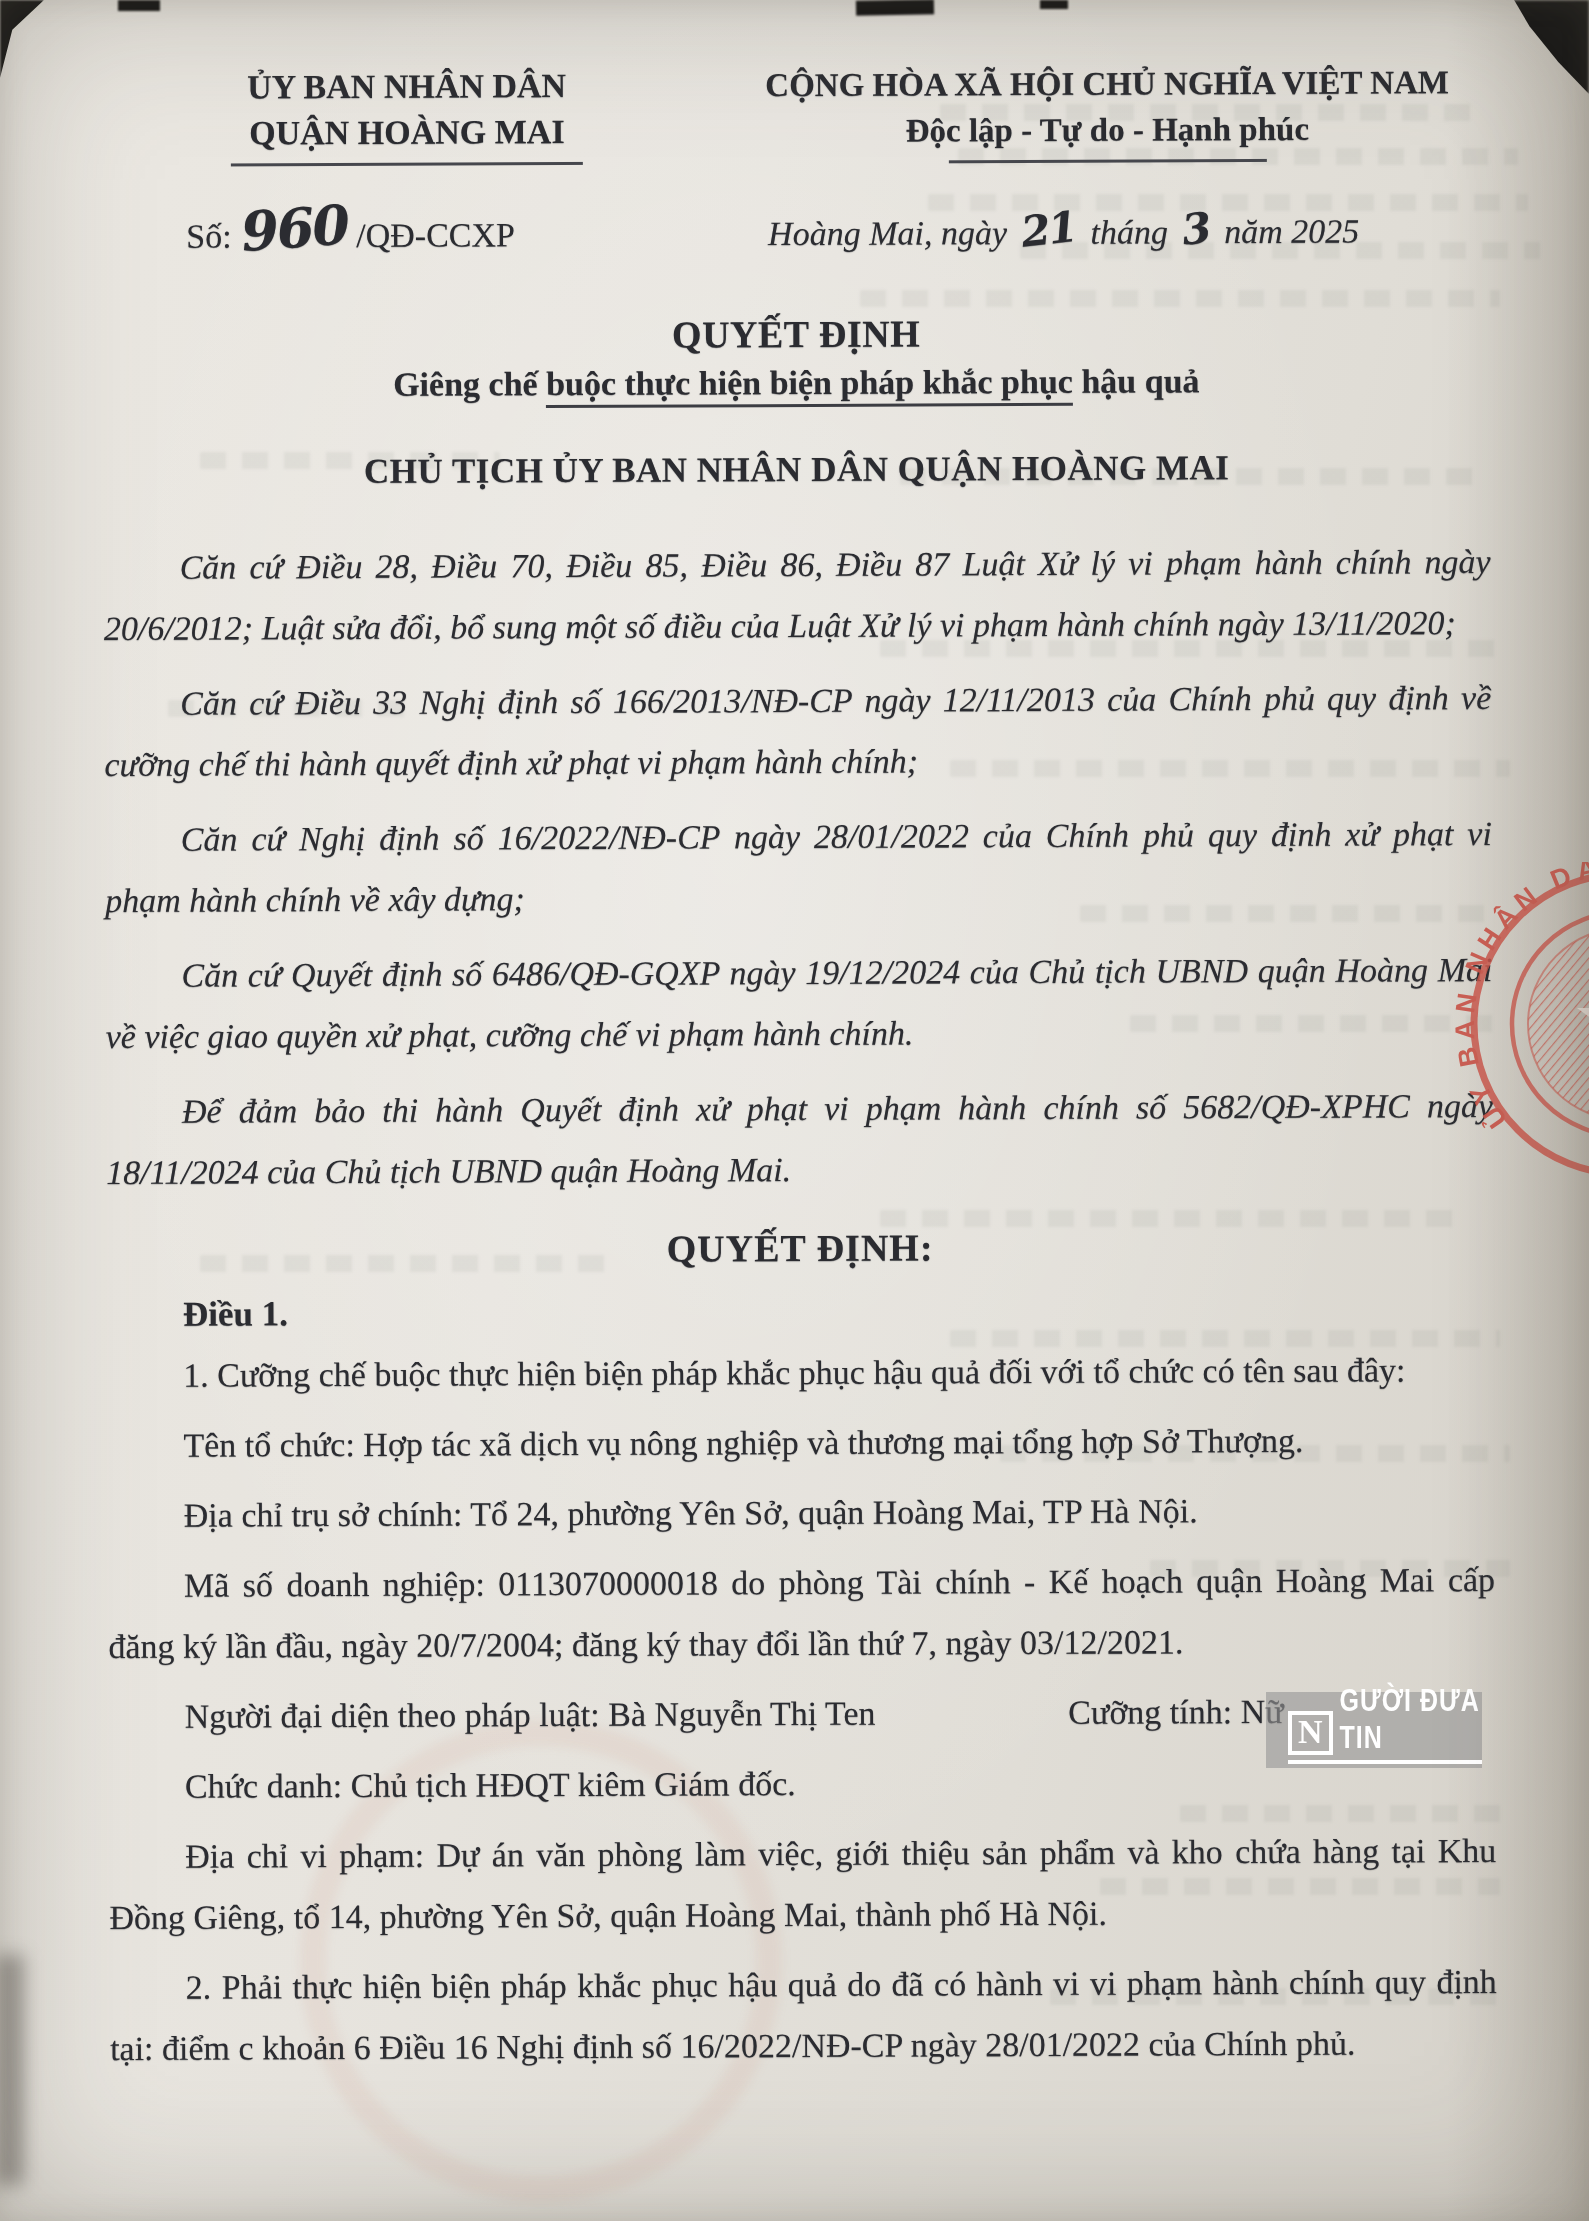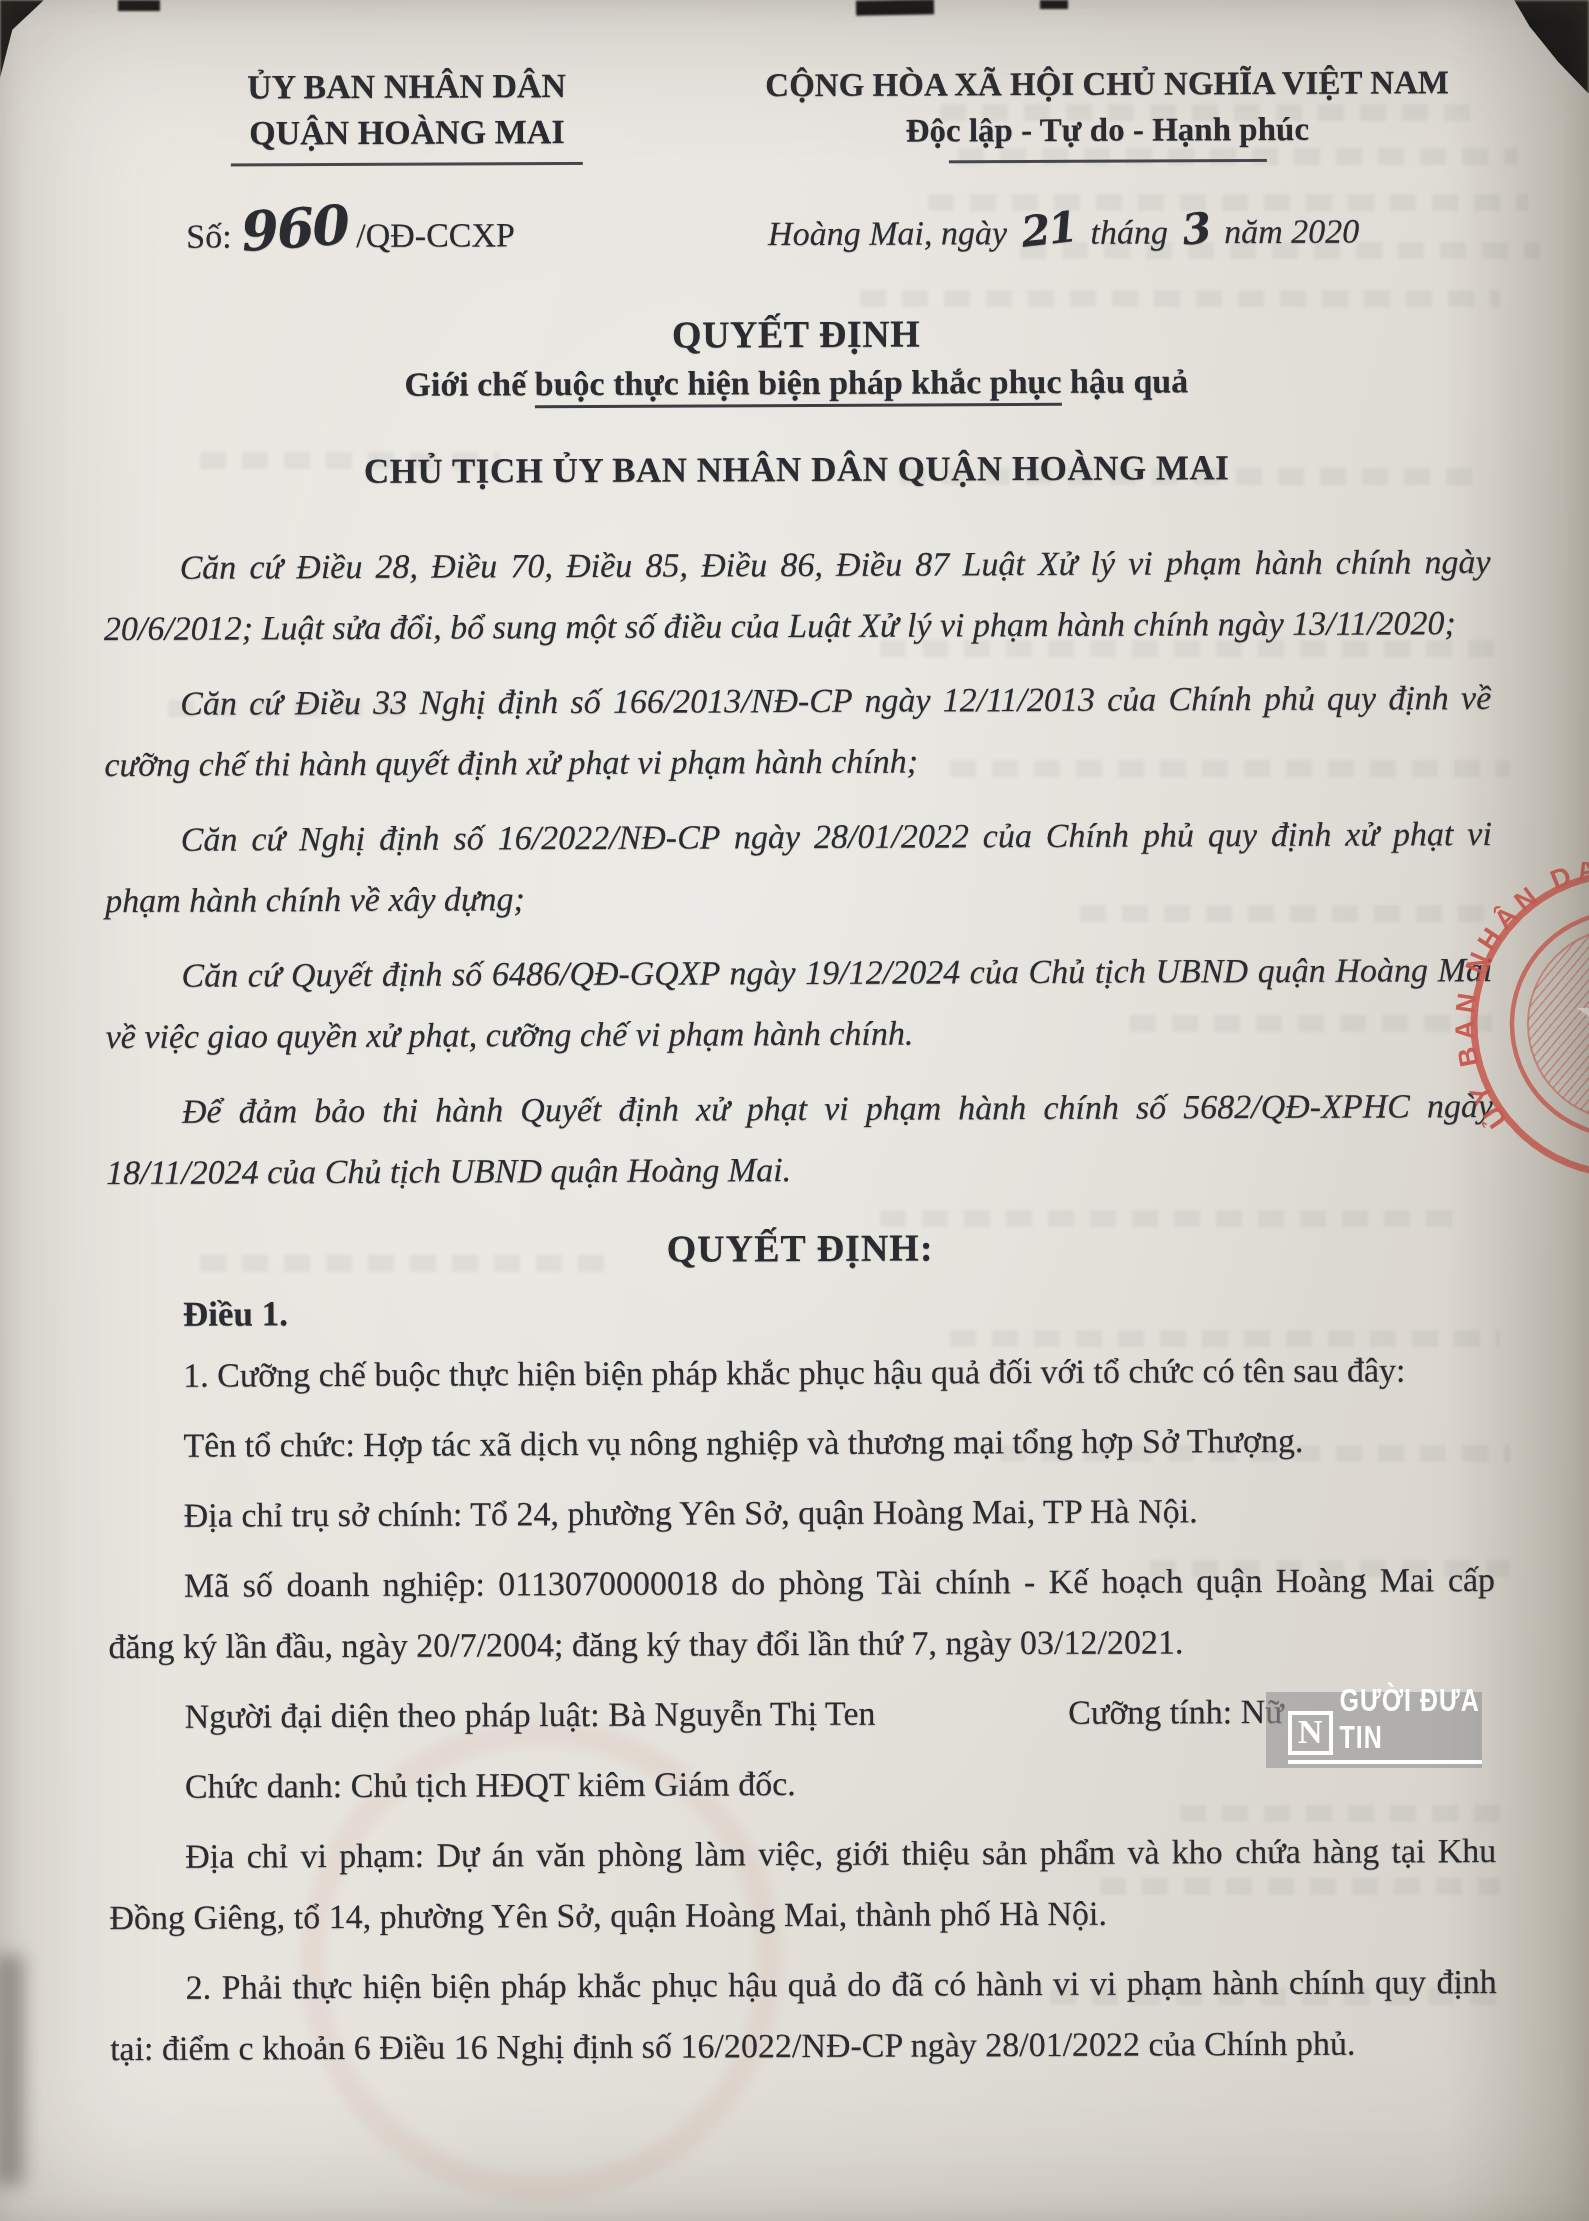--- a/index.html
+++ b/index.html
@@ -120,27 +120,27 @@
 
     <div class="num-row">
       <div class="num-left">
         <span>Số:</span><span class="hand">960</span><span>/QĐ-CCXP</span>
       </div>
       <div class="date-right">
         <span>Hoàng Mai, ngày</span>
         <span class="hand">21</span>
         <span>tháng</span>
         <span class="hand">3</span>
-        <span>năm 2020</span>
+        <span>năm 2025</span>
       </div>
     </div>
 
     <div class="ttl">QUYẾT ĐỊNH</div>
     <div class="subttl">
-      <span>Giới chế </span><span class="u">buộc thực hiện biện pháp khắc phục</span><span> hậu quả</span>
+      <span>Giêng chế </span><span class="u">buộc thực hiện biện pháp khắc phục</span><span> hậu quả</span>
     </div>
 
     <div class="authority">CHỦ TỊCH ỦY BAN NHÂN DÂN QUẬN HOÀNG MAI</div>
 
     <div class="recitals">
       <p class="recital">Căn cứ Điều 28, Điều 70, Điều 85, Điều 86, Điều 87 Luật Xử lý vi phạm hành chính ngày 20/6/2012; Luật sửa đổi, bổ sung một số điều của Luật Xử lý vi phạm hành chính ngày 13/11/2020;</p>
       <p class="recital">Căn cứ Điều 33 Nghị định số 166/2013/NĐ-CP ngày 12/11/2013 của Chính phủ quy định về cưỡng chế thi hành quyết định xử phạt vi phạm hành chính;</p>
       <p class="recital">Căn cứ Nghị định số 16/2022/NĐ-CP ngày 28/01/2022 của Chính phủ quy định xử phạt vi phạm hành chính về xây dựng;</p>
       <p class="recital">Căn cứ Quyết định số 6486/QĐ-GQXP ngày 19/12/2024 của Chủ tịch UBND quận Hoàng Mai về việc giao quyền xử phạt, cưỡng chế vi phạm hành chính.</p>
       <p class="recital">Để đảm bảo thi hành Quyết định xử phạt vi phạm hành chính số 5682/QĐ-XPHC ngày 18/11/2024 của Chủ tịch UBND quận Hoàng Mai.</p>

